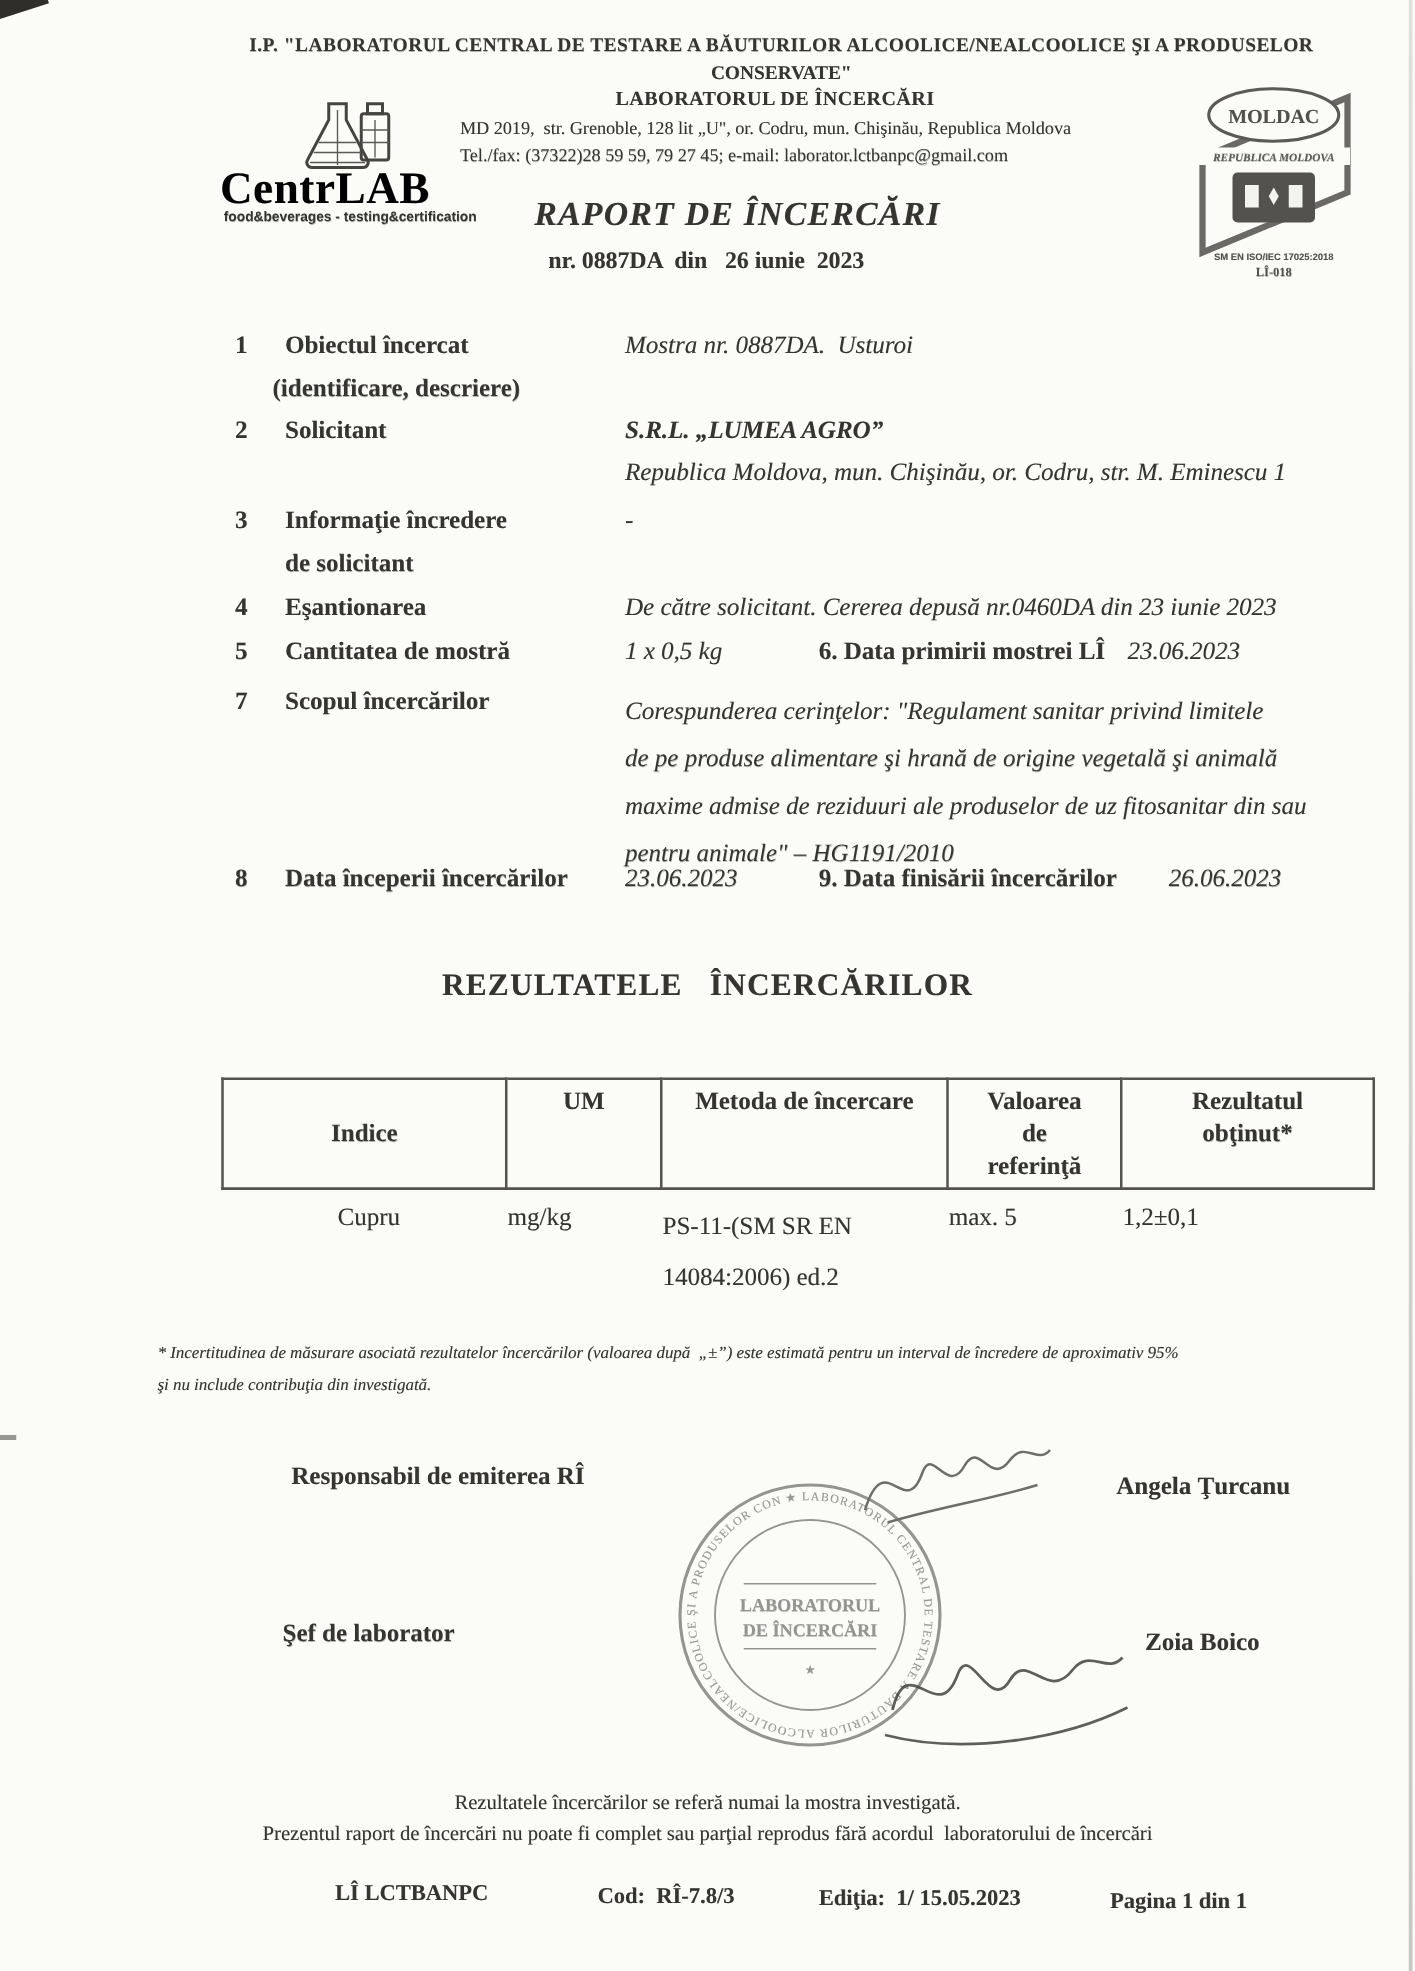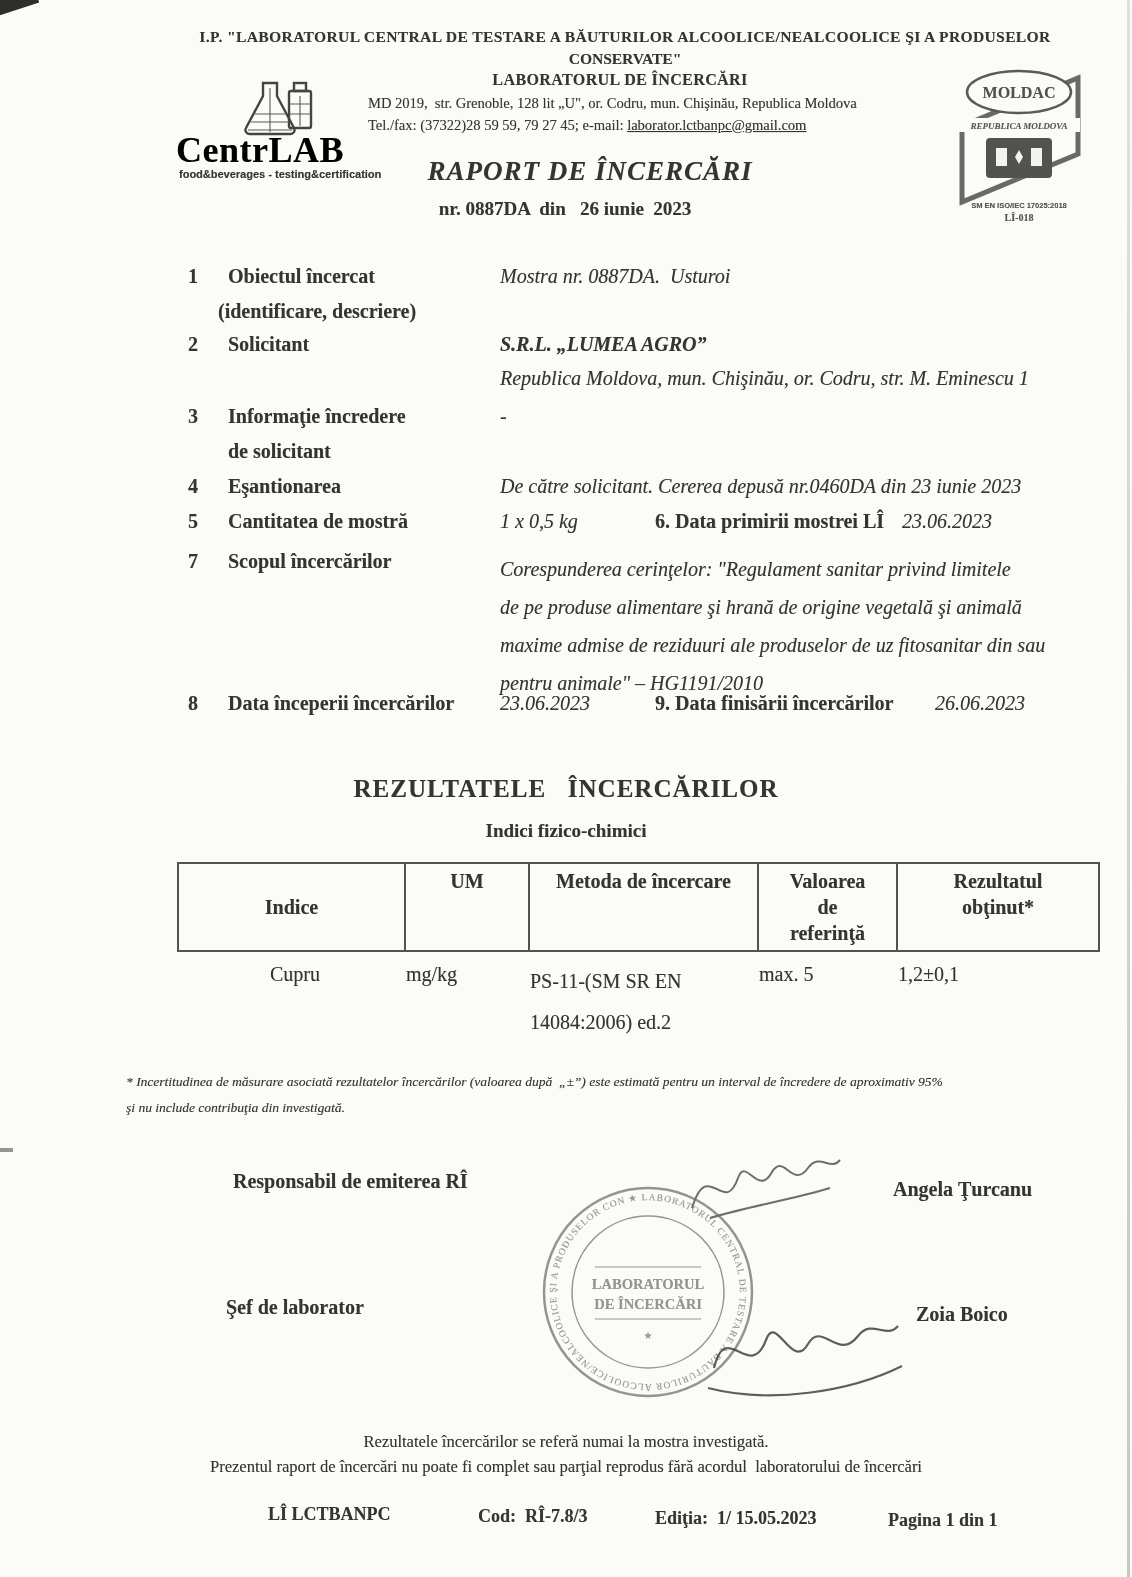--- a/index.html
+++ b/index.html
@@ -7,21 +7,21 @@
     position:relative;width:1132px;height:1577px;background:#fbfbf8;
     font-family:"Liberation Serif", serif;color:#35342f;font-size:20px;
     overflow:hidden;
     text-shadow:0.3px 0.3px 0.4px rgba(50,48,44,0.35);
   }
   .abs{position:absolute}
   .b{font-weight:700}
   .i{font-style:italic}
   .ctr{text-align:center}
   .pre{white-space:pre}
-  .email{text-decoration:underline}
+  .email{}
   .small-caps{letter-spacing:.4px}
   .rtable{position:absolute;left:177px;top:862px;border-collapse:collapse;table-layout:fixed;font-size:20px;color:#35342f}
   .rtable th{border:2px solid #55534d;font-weight:700;padding:4px 2px;line-height:1.3;text-align:center}
   .rtable .vtop{vertical-align:top}
   .rtable .vmid{vertical-align:middle}
   .rtable td{border:none;text-align:left;vertical-align:top;padding-top:9px;line-height:2.05}
   .wrap-ref{display:inline-block;max-width:100px}
   .wrap-res{display:inline-block;max-width:124px}
   .edge-right{position:absolute;right:2px;top:0;width:3px;height:1577px;background:linear-gradient(#c9c9c5,#9c9c98);opacity:.55}
   .corner-mark{position:absolute;left:-8px;top:-5px;width:46px;height:15px;background:#2f2e2b;transform:rotate(-18deg)}
@@ -106,21 +106,20 @@
     <div>pentru animale" – HG1191/2010</div>
   </div>
 
   <span class="abs b" style="left:188px;top:692px">8</span>
   <span class="abs b" style="left:228px;top:692px">Data începerii încercărilor</span>
   <span class="abs i" style="left:500px;top:692px">23.06.2023</span>
   <span class="abs b" style="left:655px;top:692px">9. Data finisării încercărilor</span>
   <span class="abs i" style="left:935px;top:692px">26.06.2023</span>
 
   <div class="abs b ctr pre" style="left:0;top:775px;width:1132px;font-size:25px;letter-spacing:1px">REZULTATELE   ÎNCERCĂRILOR</div>
-  <div class="abs b ctr" style="left:0;top:820px;width:1132px;font-size:19px">Indici fizico-chimici</div>
 
   <table class="rtable">
     <colgroup>
       <col style="width:227px">
         <col style="width:124px">
         <col style="width:229px">
         <col style="width:139px">
         <col style="width:202px">
     </colgroup>
     <thead>

